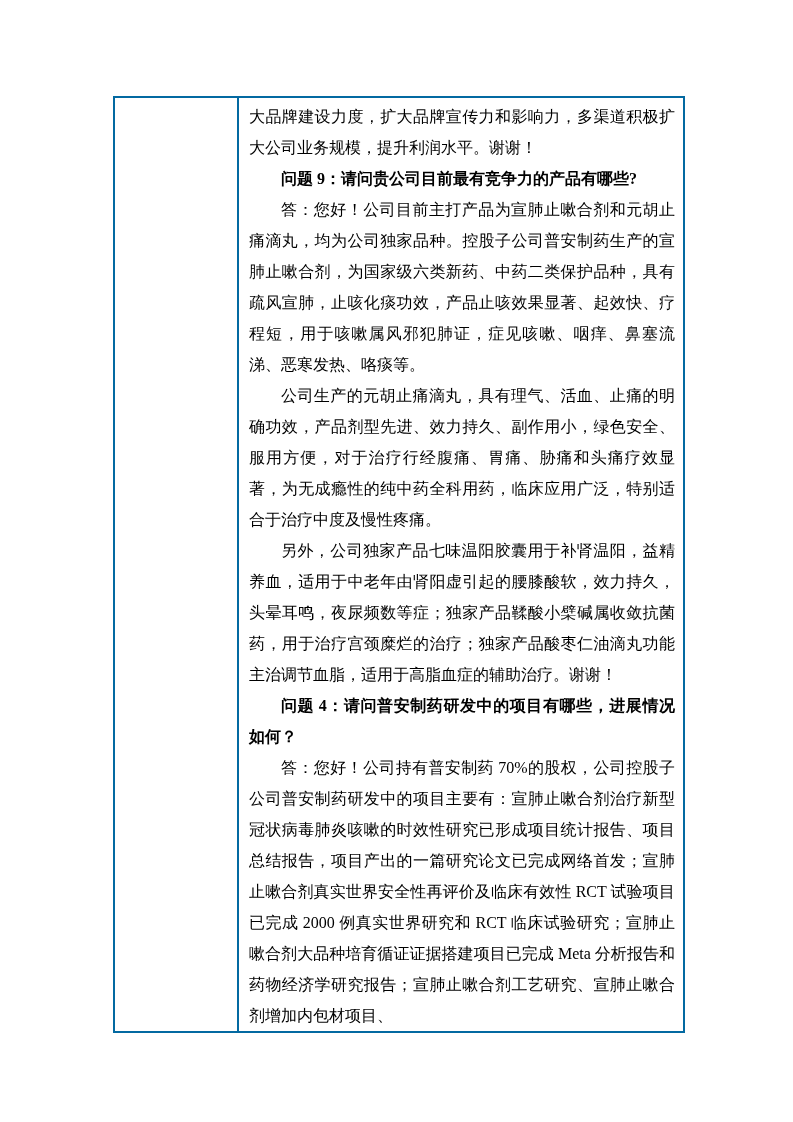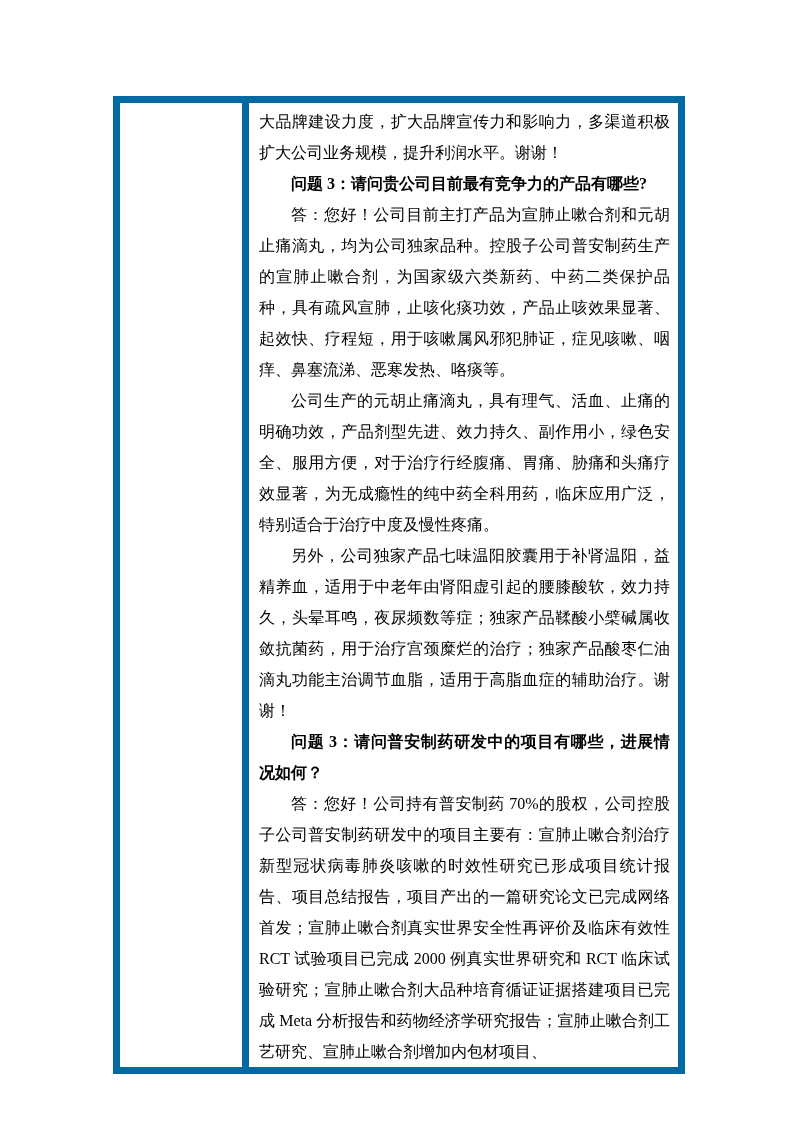--- a/index.html
+++ b/index.html
@@ -19,21 +19,21 @@
   table.doc-table {
     position: absolute;
     left: 113px;
     top: 96px;
     width: 572px;
     height: 904px;
     border-collapse: collapse;
     table-layout: fixed;
   }
   table.doc-table td {
-    border: 7px solid #0369a1;
+    border: 2px solid #0369a1;
     vertical-align: top;
     overflow: hidden;
   }
   td.left-cell {
     width: 120px;
   }
   td.right-cell {
     padding: 3px 8px 0 10px;
   }
   p.para {
@@ -55,24 +55,24 @@
 <body>
 
 <div class="page">
   <table class="doc-table">
     <tbody>
       <tr>
         <td class="left-cell"></td>
         <td class="right-cell">
           <div id="paragraphs">
               <p class="para">大品牌建设力度，扩大品牌宣传力和影响力，多渠道积极扩大公司业务规模，提升利润水平。谢谢！</p>
-              <p class="para indent bold">问题 3：请问贵公司目前最有竞争力的产品有哪些?</p>
+              <p class="para indent bold">问题 9：请问贵公司目前最有竞争力的产品有哪些?</p>
               <p class="para indent">答：您好！公司目前主打产品为宣肺止嗽合剂和元胡止痛滴丸，均为公司独家品种。控股子公司普安制药生产的宣肺止嗽合剂，为国家级六类新药、中药二类保护品种，具有疏风宣肺，止咳化痰功效，产品止咳效果显著、起效快、疗程短，用于咳嗽属风邪犯肺证，症见咳嗽、咽痒、鼻塞流涕、恶寒发热、咯痰等。</p>
               <p class="para indent">公司生产的元胡止痛滴丸，具有理气、活血、止痛的明确功效，产品剂型先进、效力持久、副作用小，绿色安全、服用方便，对于治疗行经腹痛、胃痛、胁痛和头痛疗效显著，为无成瘾性的纯中药全科用药，临床应用广泛，特别适合于治疗中度及慢性疼痛。</p>
               <p class="para indent">另外，公司独家产品七味温阳胶囊用于补肾温阳，益精养血，适用于中老年由肾阳虚引起的腰膝酸软，效力持久，头晕耳鸣，夜尿频数等症；独家产品鞣酸小檗碱属收敛抗菌药，用于治疗宫颈糜烂的治疗；独家产品酸枣仁油滴丸功能主治调节血脂，适用于高脂血症的辅助治疗。谢谢！</p>
-              <p class="para indent bold">问题 3：请问普安制药研发中的项目有哪些，进展情况如何？</p>
+              <p class="para indent bold">问题 4：请问普安制药研发中的项目有哪些，进展情况如何？</p>
               <p class="para indent">答：您好！公司持有普安制药 70%的股权，公司控股子公司普安制药研发中的项目主要有：宣肺止嗽合剂治疗新型冠状病毒肺炎咳嗽的时效性研究已形成项目统计报告、项目总结报告，项目产出的一篇研究论文已完成网络首发；宣肺止嗽合剂真实世界安全性再评价及临床有效性 RCT 试验项目已完成 2000 例真实世界研究和 RCT 临床试验研究；宣肺止嗽合剂大品种培育循证证据搭建项目已完成 Meta 分析报告和药物经济学研究报告；宣肺止嗽合剂工艺研究、宣肺止嗽合剂增加内包材项目、</p>
             </div>
         </td>
       </tr>
     </tbody>
   </table>
 </div>
 
 </body></html>

